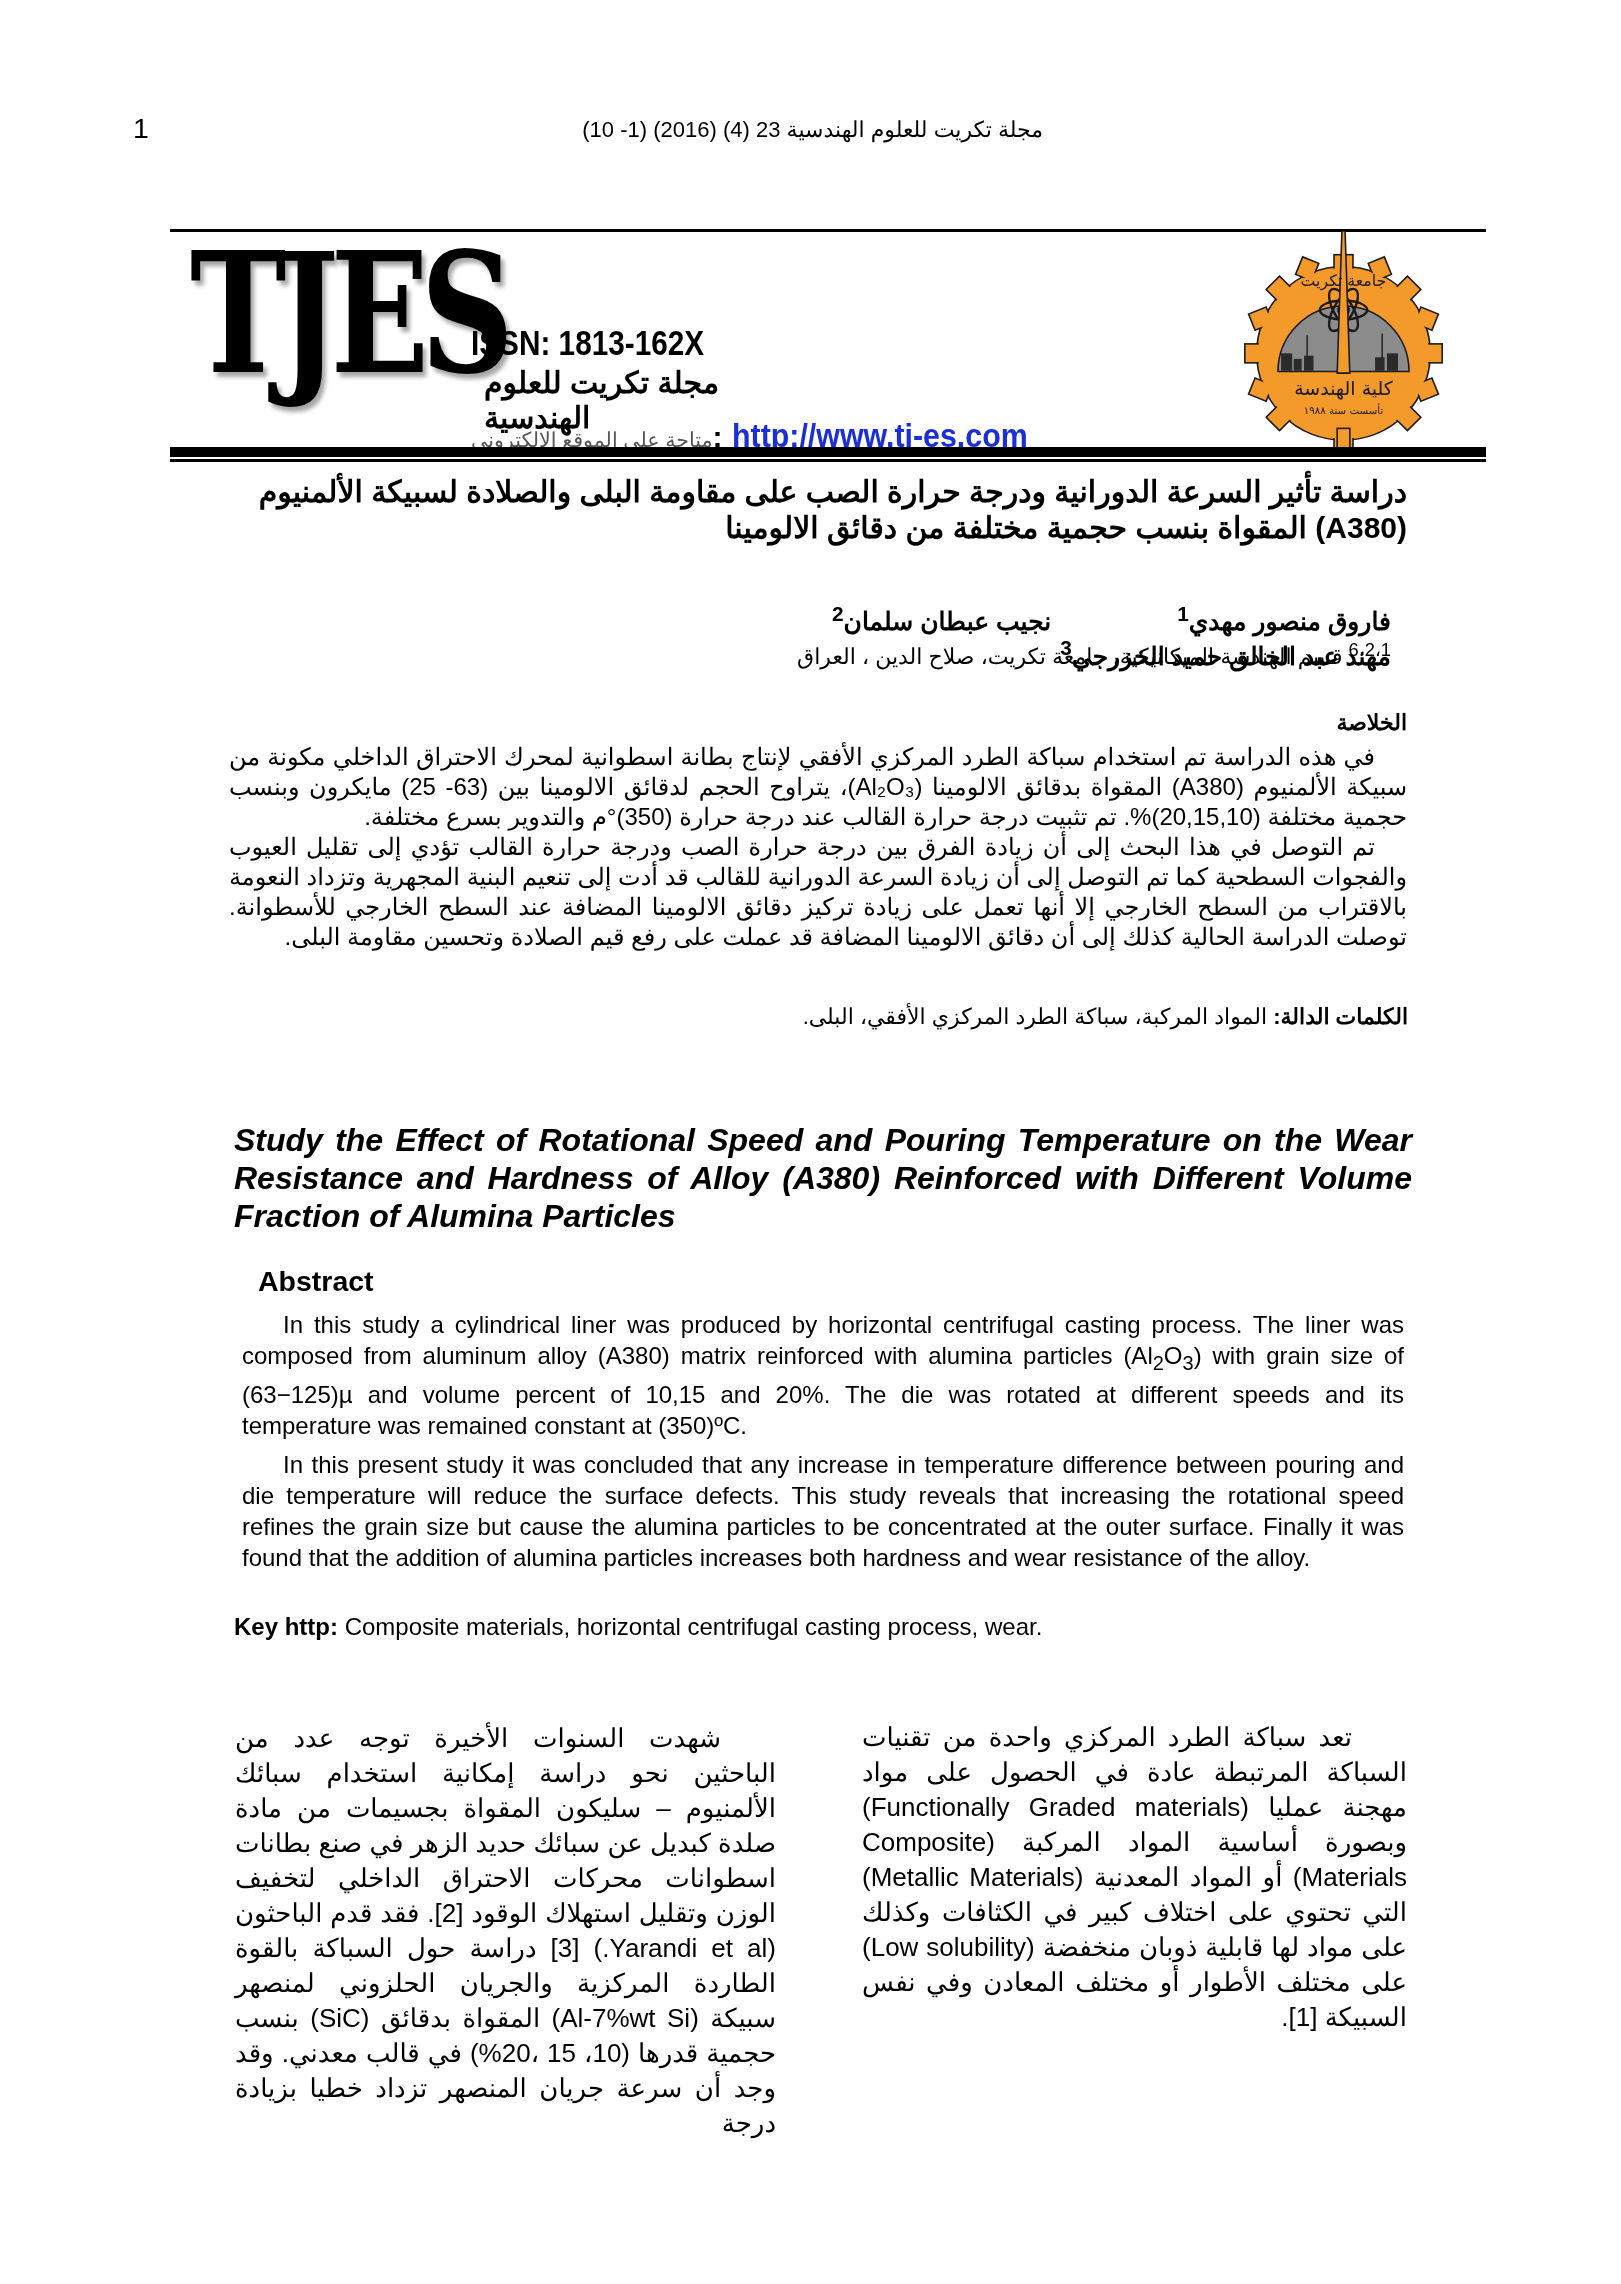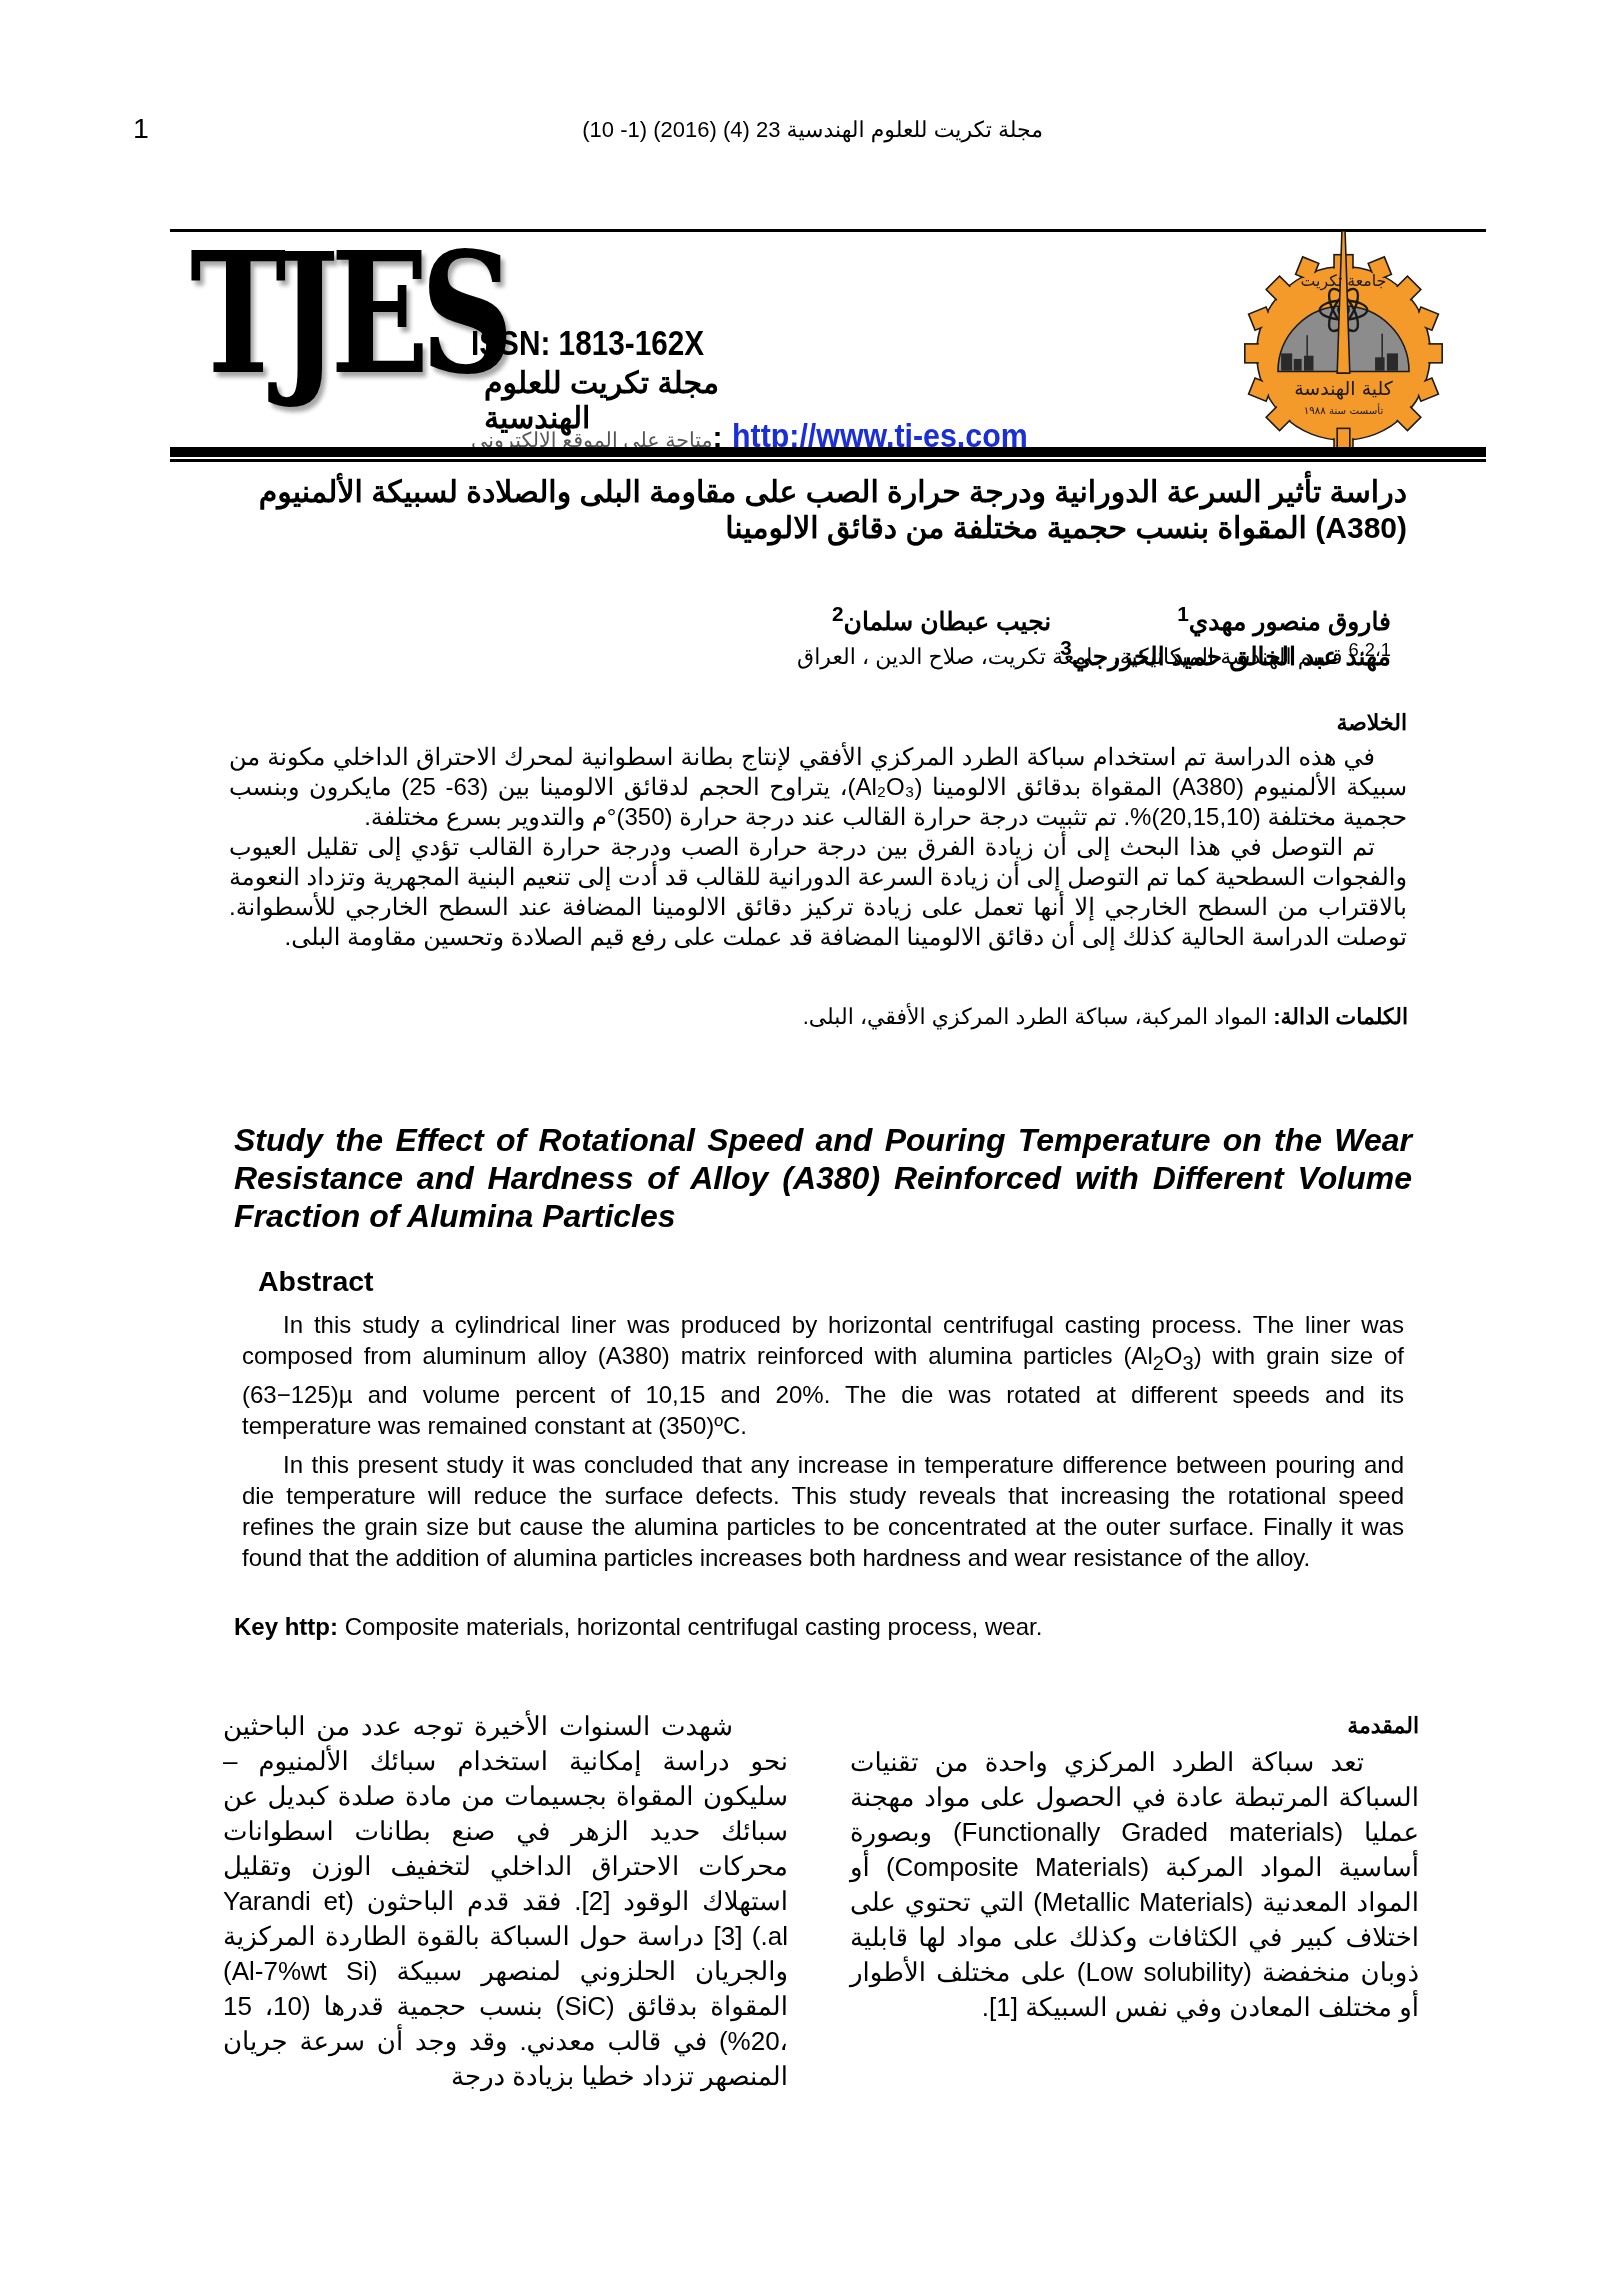--- a/index.html
+++ b/index.html
@@ -45,21 +45,21 @@
   .en-title { left: 234px; top: 1121px; width: 1178px; font-size: 32px; font-weight: bold; font-style: italic;
               line-height: 38px; text-align: justify; text-align-last: left; }
   .en-abs-head { left: 234px; top: 1265px; font-size: 28.5px; font-weight: bold; margin-left: 24px; }
   .en-abs-body { left: 234px; top: 1301px; width: 1178px; font-size: 24px; line-height: 31px; text-align: justify; }
   .en-abs-body p { margin: 8px; text-indent: 41px; }
   .en-kw { left: 234px; top: 1613px; width: 1178px; font-size: 24px; }
 
   
   .col-right { left: 850px; top: 1708px; width: 569px; font-size: 26px; line-height: 35px; }
   .col-right h3 { margin: 0 0 1.6px 0; font-size: 22px; font-weight: bold; }
-  .col-right p, .col-left p { margin: 0; text-align: justify; text-indent: 55px; }
+  .col-right p, .col-left p { margin: 12px; text-align: justify; text-indent: 55px; }
   .col-left { left: 223px; top: 1709px; width: 565px; font-size: 26px; line-height: 35px; }
 </style>
 </head>
 <body>
 
 <div class="abs page-num">1</div>
 <div class="abs running-head">مجلة تكريت للعلوم الهندسية 23 (4) (2016) (1- 10)</div>
 
 <div class="abs rule-top"></div>
 <div class="abs tjes-logo">TJES</div>
@@ -143,19 +143,18 @@
 <div class="abs en-abs-head">Abstract</div>
 <div class="abs en-abs-body">
   <p><span>In this study a cylindrical liner was produced by horizontal centrifugal casting process. The liner was composed from aluminum alloy (A380) matrix reinforced with alumina particles (Al</span><sub>2</sub><span>O</span><sub>3</sub><span>) with grain size of (63−125)µ and volume percent of  10,15 and 20%. The die was rotated at different speeds and its temperature was remained constant at (350)ºC.</span></p>
   <p>In this present study it was concluded that any increase in temperature difference between pouring and die temperature will reduce the surface defects. This study reveals that increasing the rotational speed refines the grain size but cause the alumina particles to be concentrated at the outer surface. Finally it was found that the addition of alumina particles increases both hardness and wear resistance of the alloy.</p>
 </div>
 <div class="abs en-kw">
   <b>Key http:</b><span> Composite materials, horizontal centrifugal casting process, wear.</span>
 </div>
 
 <div class="abs col-right rtl">
-  <h3>المقدمة</h3>
   <p>تعد سباكة الطرد المركزي واحدة من تقنيات السباكة المرتبطة عادة في الحصول على مواد مهجنة عمليا (Functionally Graded materials) وبصورة أساسية المواد المركبة (Composite Materials) أو المواد المعدنية (Metallic Materials) التي تحتوي على اختلاف كبير في الكثافات وكذلك على مواد لها قابلية ذوبان منخفضة (Low solubility) على مختلف الأطوار أو مختلف المعادن وفي نفس السبيكة [1].</p>
 </div>
 <div class="abs col-left rtl">
   <p>شهدت السنوات الأخيرة توجه عدد من الباحثين نحو دراسة إمكانية استخدام سبائك الألمنيوم – سليكون المقواة بجسيمات من مادة صلدة كبديل عن سبائك حديد الزهر في صنع بطانات اسطوانات محركات الاحتراق الداخلي لتخفيف الوزن وتقليل استهلاك الوقود [2]. فقد قدم الباحثون (Yarandi et al.) [3] دراسة حول السباكة بالقوة الطاردة المركزية والجريان الحلزوني لمنصهر سبيكة (Al-7%wt Si) المقواة بدقائق (SiC) بنسب حجمية قدرها (10، 15 ،20%) في قالب معدني. وقد وجد أن سرعة جريان المنصهر تزداد خطيا بزيادة درجة</p>
 </div>
 
 
 </body></html>

